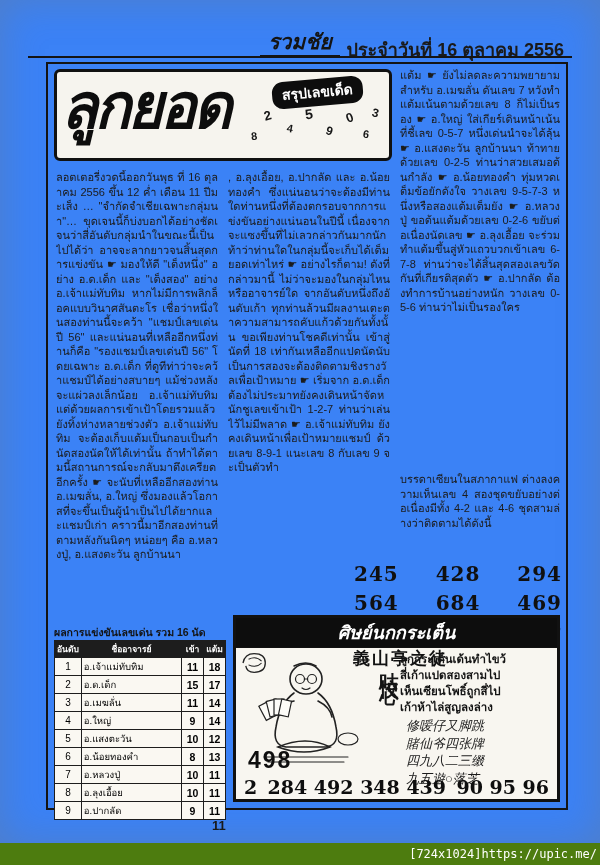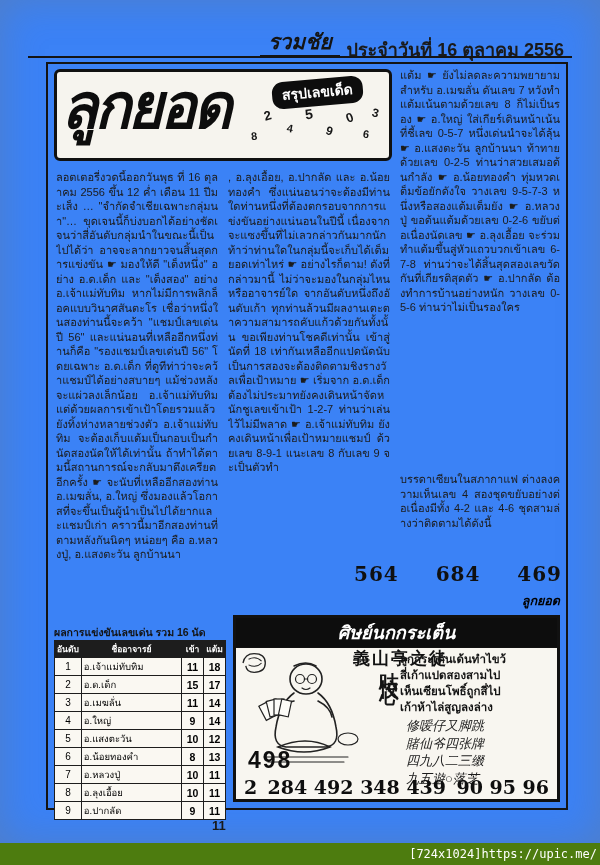--- a/index.html
+++ b/index.html
@@ -94,20 +94,25 @@
     </div>
 
     <div class="col col1">ลอตเตอรี่งวดนี้ออกวันพุธ ที่ 16 ตุลาคม 2556 ขึ้น 12 ค่ำ เดือน 11 ปีมะเส็ง … "จำกัดจำเชียเฉพาะกลุ่มนำ"… ขุดเจนนี้ก็บ่งบอกได้อย่างชัดเจนว่าสี่อันดับกลุ่มนำในขณะนี้เป็นไปได้ว่า อาจจะลากยาวจนสิ้นสุดการแข่งขัน ☛ มองให้ดี "เต็งหนึ่ง" อย่าง อ.ด.เด็ก และ "เต็งสอง" อย่าง อ.เจ้าแม่ทับทิม หากไม่มีการพลิกล็อคแบบวินาศสันตะโร เชื่อว่าหนึ่งในสองท่านนี้จะคว้า "แชมป์เลขเด่นปี 56" และแน่นอนที่เหลืออีกหนึ่งท่านก็คือ "รองแชมป์เลขเด่นปี 56" โดยเฉพาะ อ.ด.เด็ก ที่ดูทีท่าว่าจะคว้าแชมป์ได้อย่างสบายๆ แม้ช่วงหลังจะแผ่วลงเล็กน้อย อ.เจ้าแม่ทับทิม แต่ด้วยผลการเข้าเป้าโดยรวมแล้วยังทิ้งห่างหลายช่วงตัว อ.เจ้าแม่ทับทิม จะต้องเก็บแต้มเป็นกอบเป็นกำนัดสองนัดให้ได้เท่านั้น ถ้าทำได้ตามนี้สถานการณ์จะกลับมาตึงเครียดอีกครั้ง ☛ จะนับที่เหลืออีกสองท่าน อ.เมฆลั่น, อ.ใหญ่ ซึ่งมองแล้วโอกาสที่จะขึ้นเป็นผู้นำเป็นไปได้ยากและแชมป์เก่า คราวนี้มาอีกสองท่านที่ตามหลังกันนิดๆ หน่อยๆ คือ อ.หลวงปู่, อ.แสงตะวัน ลูกบ้านนา</div>
     <div class="col col2">, อ.ลุงเอื้อย, อ.ปากลัด และ อ.น้อยทองคำ ซึ่งแน่นอนว่าจะต้องมีท่านใดท่านหนึ่งที่ต้องตกรอบจากการแข่งขันอย่างแน่นอนในปีนี้ เนื่องจากจะแซงขึ้นที่ไม่เลวกล่าวกันมากนัก ท้าว่าท่านใดในกลุ่มนี้จะเก็บได้เต็มยอดเท่าไหร่ ☛ อย่างไรก็ตาม! ดังที่กล่าวมานี้ ไม่ว่าจะมองในกลุ่มไหน หรืออาจารย์ใด จากอันดับหนึ่งถึงอันดับเก้า ทุกท่านล้วนมีผลงานเตะตาความสามารถคับแก้วด้วยกันทั้งนั้น ขอเพียงท่านโชคดีเท่านั้น เข้าสู่นัดที่ 18 เท่ากันเหลืออีกแปดนัดนับเป็นการสองจะต้องติดตามชิงรางวัลเพื่อเป้าหมาย ☛ เริ่มจาก อ.ด.เด็ก ต้องไม่ประมาทยังคงเดินหน้าจัดหนักชูเลขเข้าเป้า 1-2-7 ท่านว่าเล่นไว้ไม่มีพลาด ☛ อ.เจ้าแม่ทับทิม ยังคงเดินหน้าเพื่อเป้าหมายแชมป์ ด้วยเลข 8-9-1 แนะเลข 8 กับเลข 9 จะเป็นตัวทำ</div>
     <div class="col col3">
       <div class="p1">แต้ม ☛ ยังไม่ลดละความพยายามสำหรับ อ.เมฆลั่น ดันเลข 7 หวังทำแต้มเน้นตามด้วยเลข 8 ก็ไม่เป็นรอง ☛ อ.ใหญ่ ใส่เกียร์เดินหน้าเน้นที่ชี้เลข 0-5-7 หนึ่งเด่นนำจะได้ลุ้น ☛ อ.แสงตะวัน ลูกบ้านนา ท้าทายด้วยเลข 0-2-5 ท่านว่าสวยเสมอต้นกำลัง ☛ อ.น้อยทองคำ ทุ่มหวดเต็มข้อยักดังใจ วางเลข 9-5-7-3 หนึ่งหรือสองแต้มเต็มยัง ☛ อ.หลวงปู่ ขอต้นแต้มด้วยเลข 0-2-6 ขยับต่อเนื่องนัดเลข ☛ อ.ลุงเอื้อย จะร่วมทำแต้มขึ้นสู่หัวแถวบวกเข้าเลข 6-7-8 ท่านว่าจะได้สิ้นสุดสองเลขวัดกันที่เกียรติสุดตัว ☛ อ.ปากลัด ต้องทำการบ้านอย่างหนัก วางเลข 0-5-6 ท่านว่าไม่เป็นรองใคร</div>
       <div class="p2">บรรดาเซียนในสภากาแฟ ต่างลงความเห็นเลข 4 สองชุดขยับอย่างต่อเนื่องมีทั้ง 4-2 และ 4-6 ชุดสามล่างว่าติดตามได้ดังนี้</div>
     </div>
 
     <div class="tipnums">
+      <div class="tiprow">
+        <span>245</span>
+        <span>428</span>
+        <span>294</span>
+      </div>
       <div class="tiprow">
         <span>564</span>
         <span>684</span>
         <span>469</span>
       </div>
       <div class="tipcap">ลูกยอด</div>
     </div>
 
     <div class="tbl-title">ผลการแข่งขันเลขเด่น รวม 16 นัด</div>
     <table class="results">

